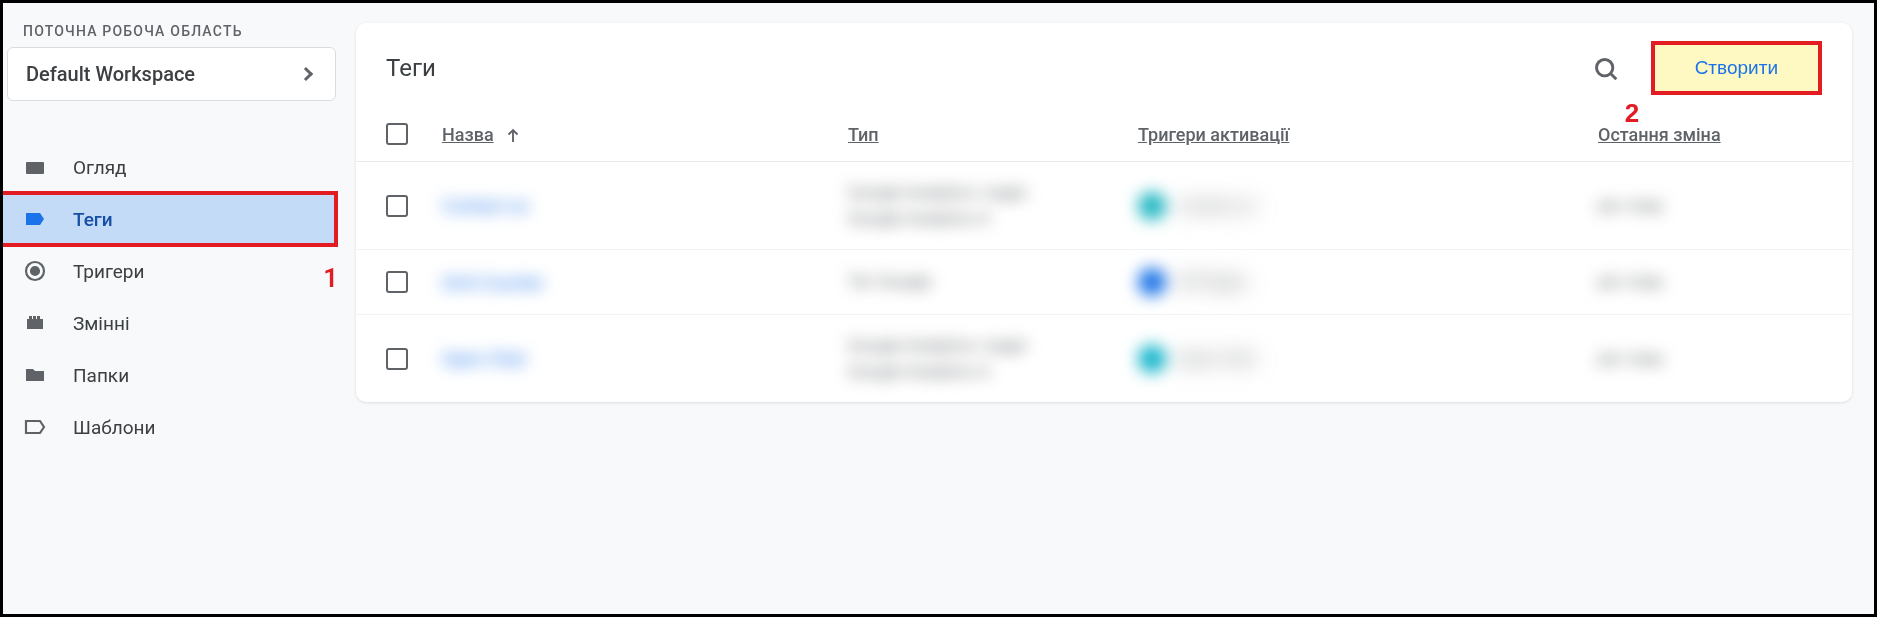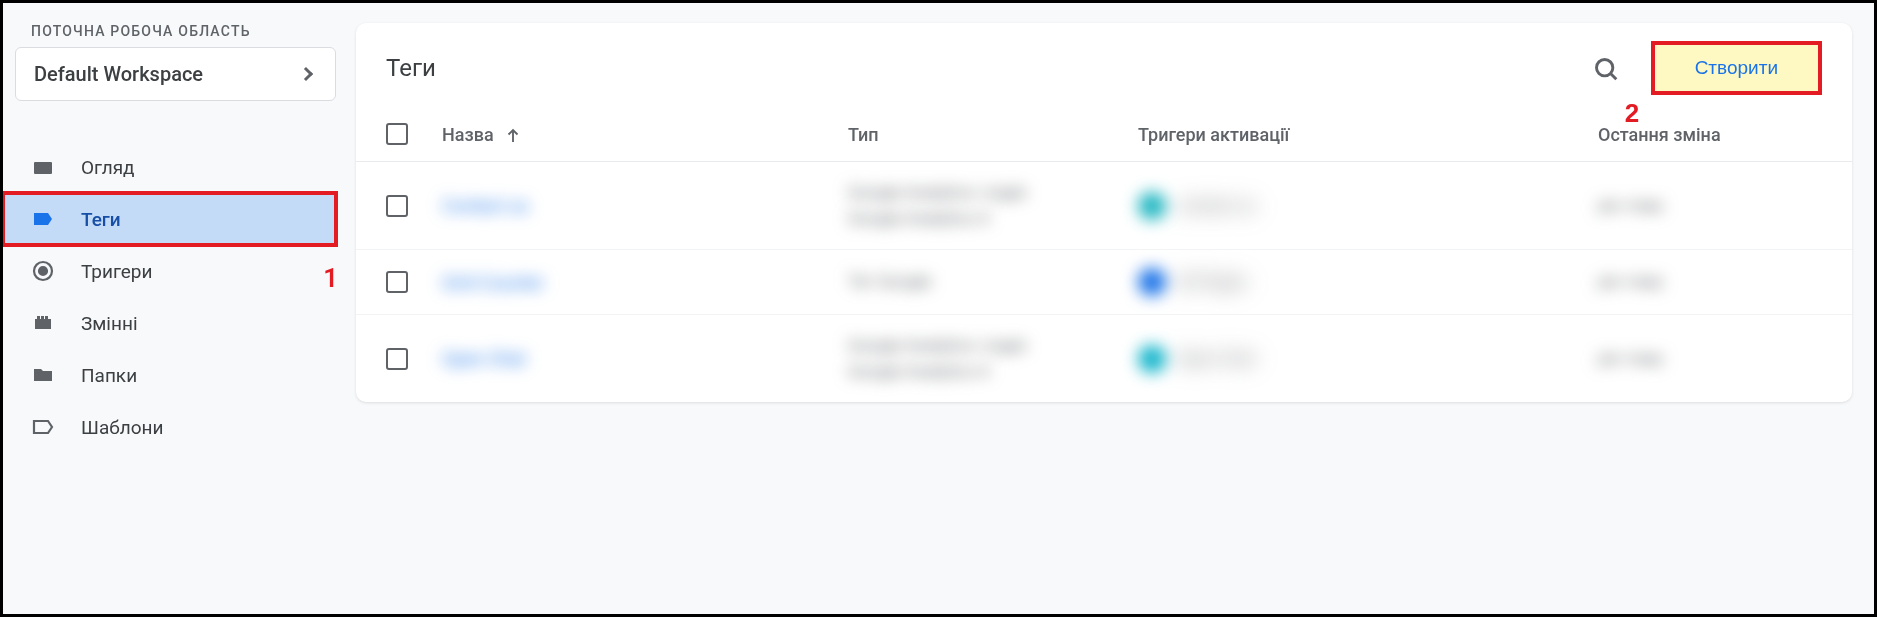--- a/index.html
+++ b/index.html
@@ -9,21 +9,21 @@
     border: 3px solid #000;
     width: 1877px;
     height: 617px;
     display: flex;
     flex-direction: column;
     overflow: hidden;
   }
   .container { display: flex; flex: 1; }
   .sidebar {
     width: 345px;
-    padding: 20px 12px 0 12px;
+    padding: 20px 12px 0 4px;
   }
   .workspace-label {
     font-size: 14px;
     color: #5f6368;
     letter-spacing: 1.2px;
     font-weight: 500;
     padding-left: 16px;
     margin-bottom: 8px;
   }
   .workspace-selector {
@@ -138,20 +138,21 @@
     cursor: pointer;
   }
   .col-name { width: 440px; padding-left: 34px; display:flex; align-items:center; gap:10px;}
   .col-type { width: 290px; }
   .col-triggers { width: 460px; }
   .col-modified { flex: 1; }
   .th {
     font-size: 18px;
     color: #5f6368;
     font-weight: 500;
+    text-decoration: underline;
   }
   .sort-up {
     width: 14px; height: 14px;
     display: inline-block;
   }
   .table-row {
     display: flex;
     align-items: center;
     padding: 18px 30px;
     border-bottom: 1px solid #f1f3f4;

